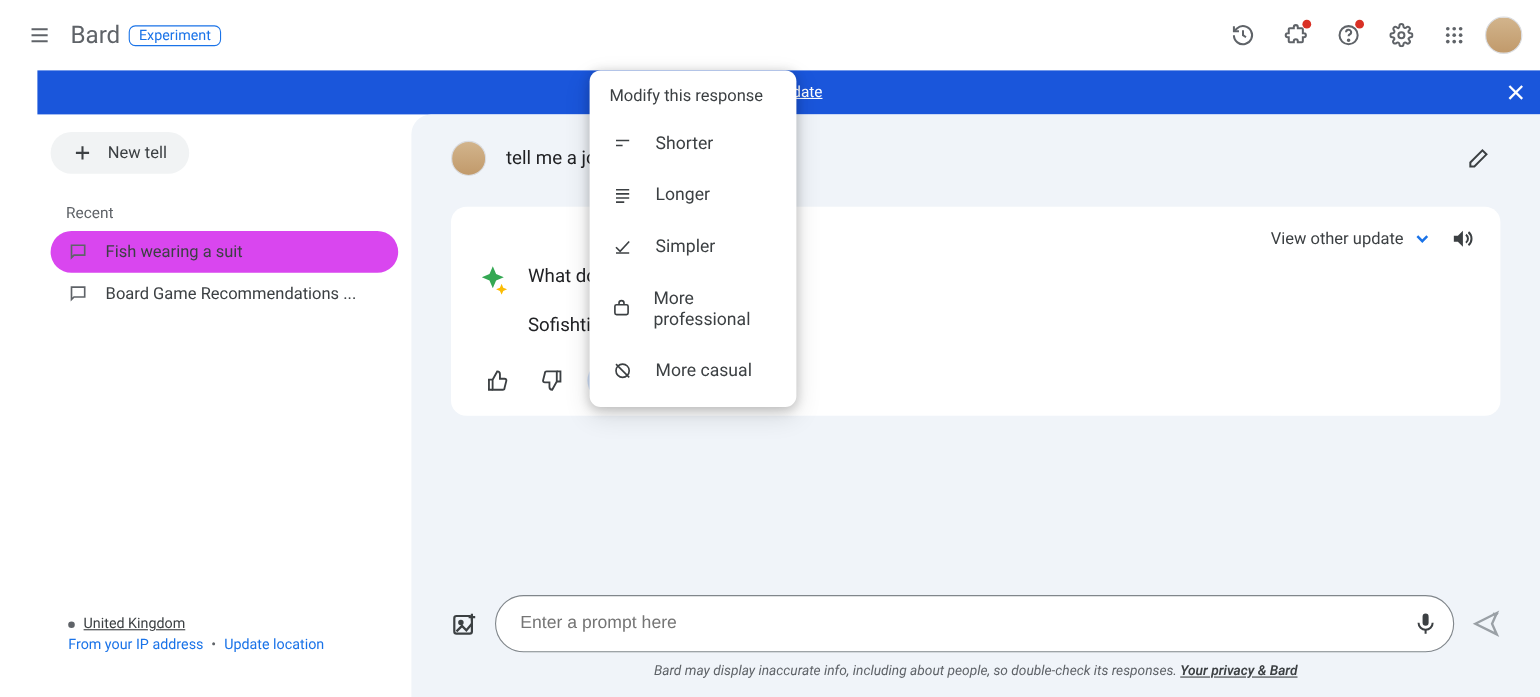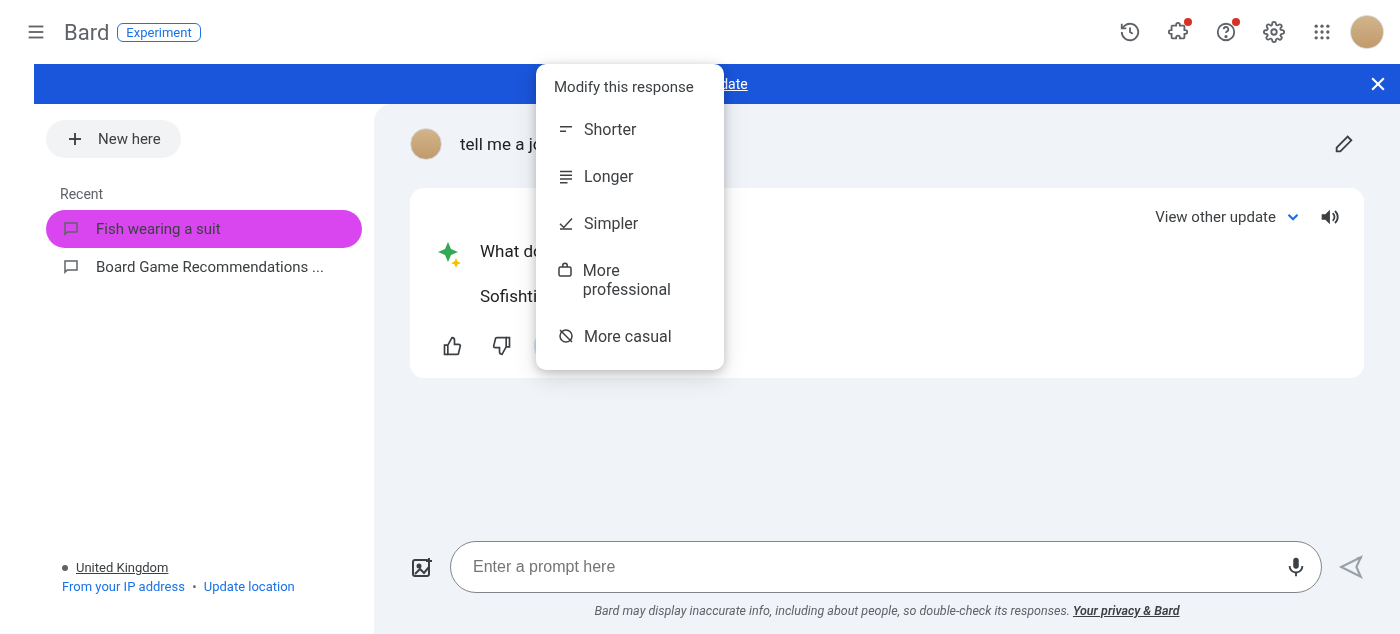--- a/index.html
+++ b/index.html
@@ -211,21 +211,21 @@
     background:#fff;
     border-radius:10px;
     box-shadow: 0 2px 10px rgba(0,0,0,.2), 0 8px 24px rgba(0,0,0,.12);
     z-index: 50;
     padding: 14px 0 10px;
   }
   .popover-title{
     font-size:15px;color:#3c4043;padding:0 18px 10px;
   }
   .pop-item{
-    display:flex;gap:8px;
+    display:flex;align-items:center;gap:20px;
     padding:14px 20px;
     font-size:16px;color:#3c4043;cursor:pointer;
   }
   .pop-icon{width:20px;display:flex;justify-content:center;color:#3c4043;}
   
   svg{display:block;}
 </style>
 </head>
 <body>
 
@@ -298,21 +298,21 @@
 </div>
 
 <div class="content">
 
   <div class="sidebar">
     <div class="new-chat-btn">
       <svg width="18" height="18" viewBox="0 0 24 24" stroke="currentColor" stroke-width="2.5">
           <line x1="12" y1="4" x2="12" y2="20"></line>
           <line x1="4" y1="12" x2="20" y2="12"></line>
         </svg>
-      <span>New here</span>
+      <span>New tell</span>
     </div>
     <div class="recent-label">Recent</div>
 
     <div class="recent-item active">
       <svg class="ci" width="18" height="18" viewBox="0 0 24 24" fill="none" stroke="currentColor" stroke-width="2">
           <path d="M4 4h16v12H7l-3 3V4z"></path>
         </svg>
       <span>Fish wearing a suit</span>
     </div>
     <div class="recent-item">

